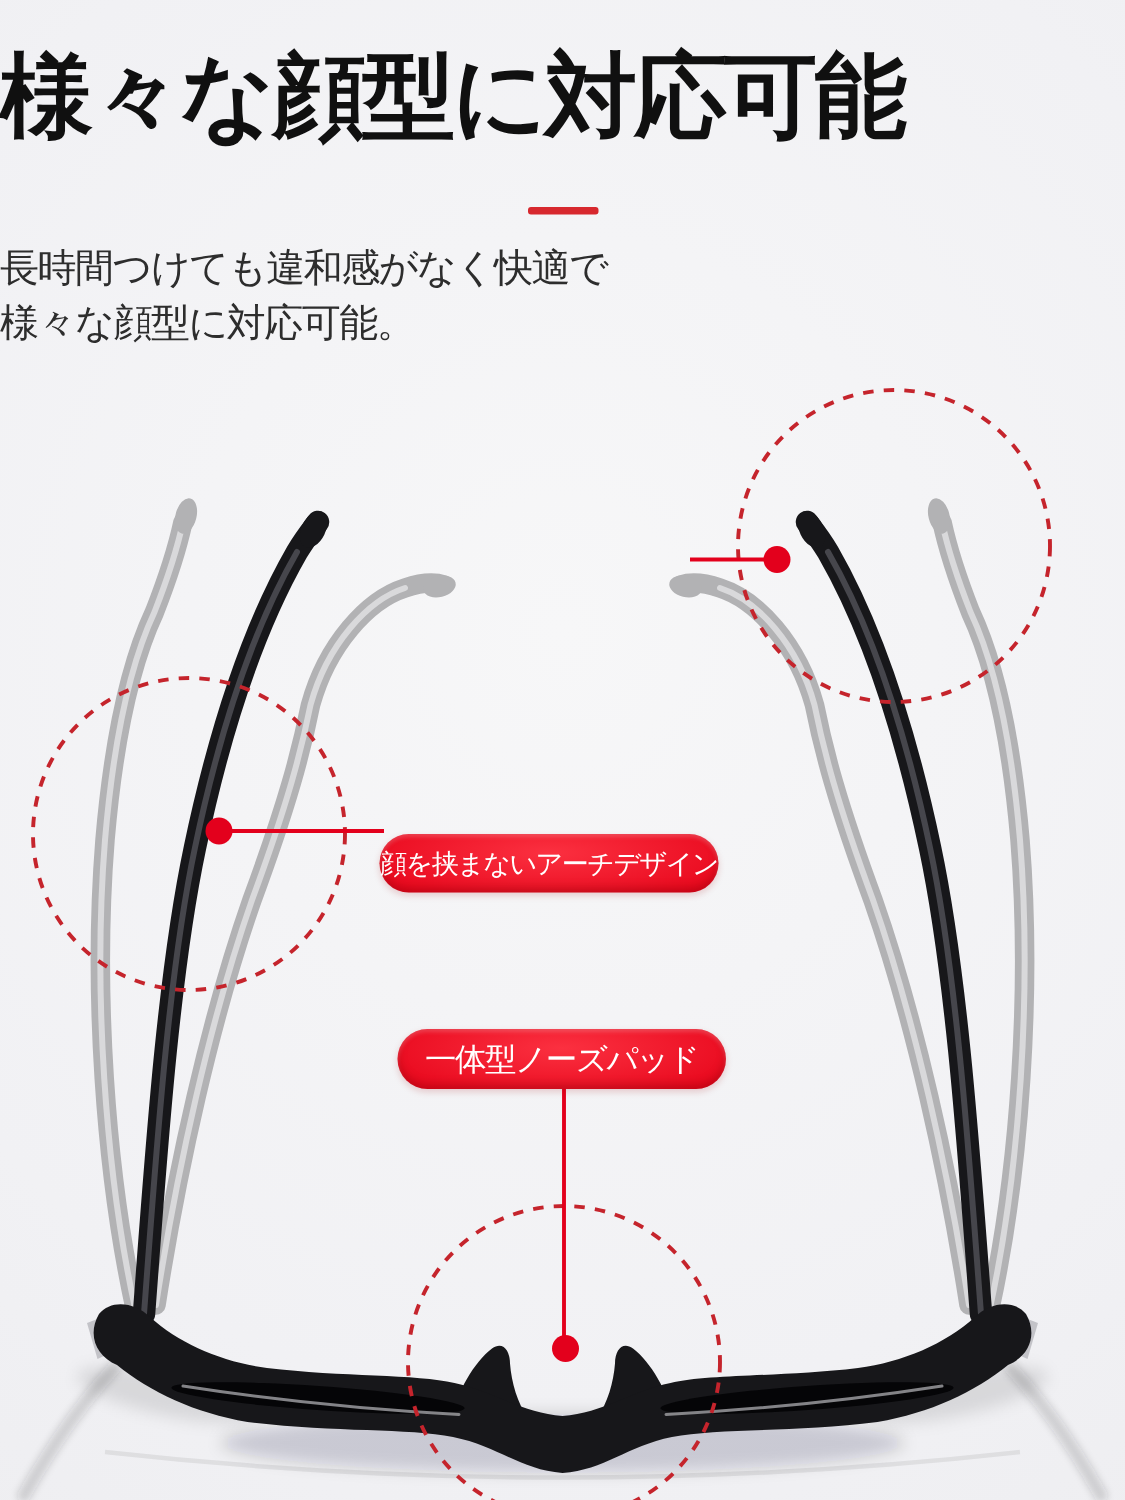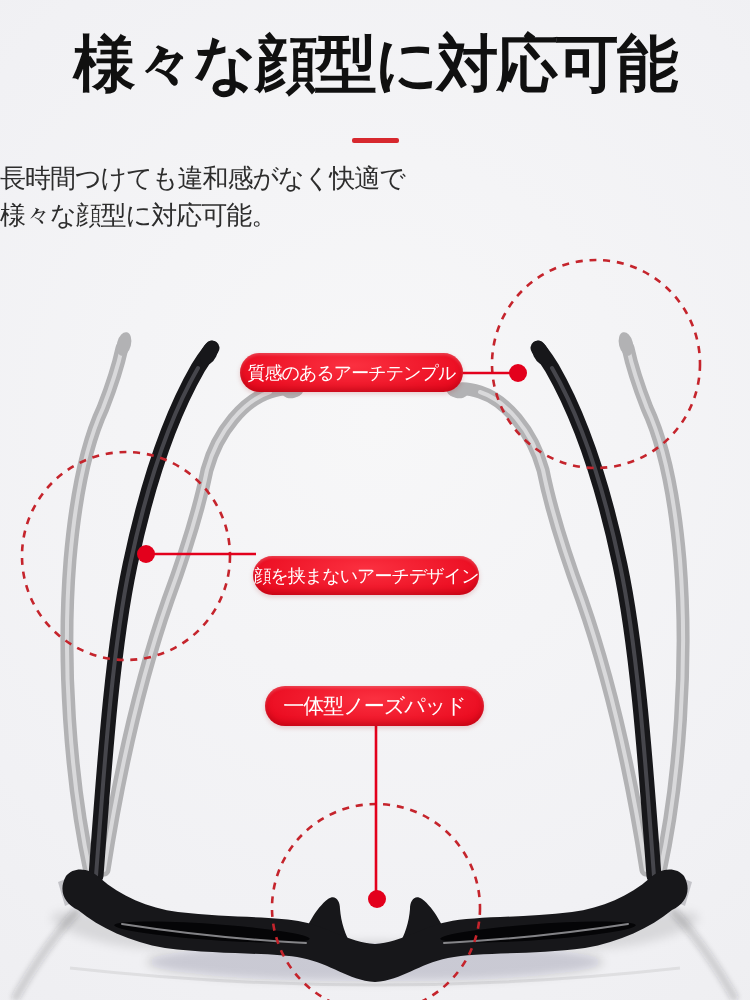--- a/index.html
+++ b/index.html
@@ -3,21 +3,21 @@
 <meta charset="utf-8">
 <style>
   html,body{margin:0;padding:0;}
   body{width:750px;height:1000px;font-family:"Liberation Sans",sans-serif;}
   .page{
     position:relative;width:750px;height:1000px;overflow:hidden;
     background:radial-gradient(120% 95% at 50% 42%, var(--bg-inner,#f7f7f8) 0%, #f1f1f4 55%, var(--bg-outer,#ebebee) 100%);
   }
   .page-title{
     position:absolute;top:22px;left:0;right:0;margin:0;z-index:3;
-    text-align:center;font-size:62px;font-weight:800;letter-spacing:-2px;
+    text-align:left;font-size:62px;font-weight:800;letter-spacing:-2px;
     color:var(--title-color,#101010);
   }
   .divider{
     position:absolute;top:138px;left:352px;width:47px;height:5px;z-index:3;
     background:var(--divider-red,#d7282e);border-radius:2px;
   }
   .subtitle{
     position:absolute;top:160px;left:0;right:0;margin:0;z-index:3;
     text-align:left;font-size:26px;line-height:37px;letter-spacing:-1px;
     color:var(--subtitle-color,#2d2d2d);
@@ -145,23 +145,20 @@
       <circle class="dash" cx="376" cy="908" r="104"></circle>
       <path class="cline" d="M 460 373 H 512"></path>
       <path class="cline" d="M 152 554 H 256"></path>
       <path class="cline" d="M 376 722 V 892"></path>
       <circle class="cdot" cx="518" cy="373" r="9"></circle>
       <circle class="cdot" cx="146" cy="554" r="9"></circle>
       <circle class="cdot" cx="377" cy="899" r="9"></circle>
     </g>
   </svg>
 
-  <div class="pill pill-1">
-    <span>質感のあるアーチテンプル</span>
-  </div>
   <div class="pill pill-2">
     <span>顔を挟まないアーチデザイン</span>
   </div>
   <div class="pill pill-3">
     <span>一体型ノーズパッド</span>
   </div>
 
 </div>
 
 </body></html>

